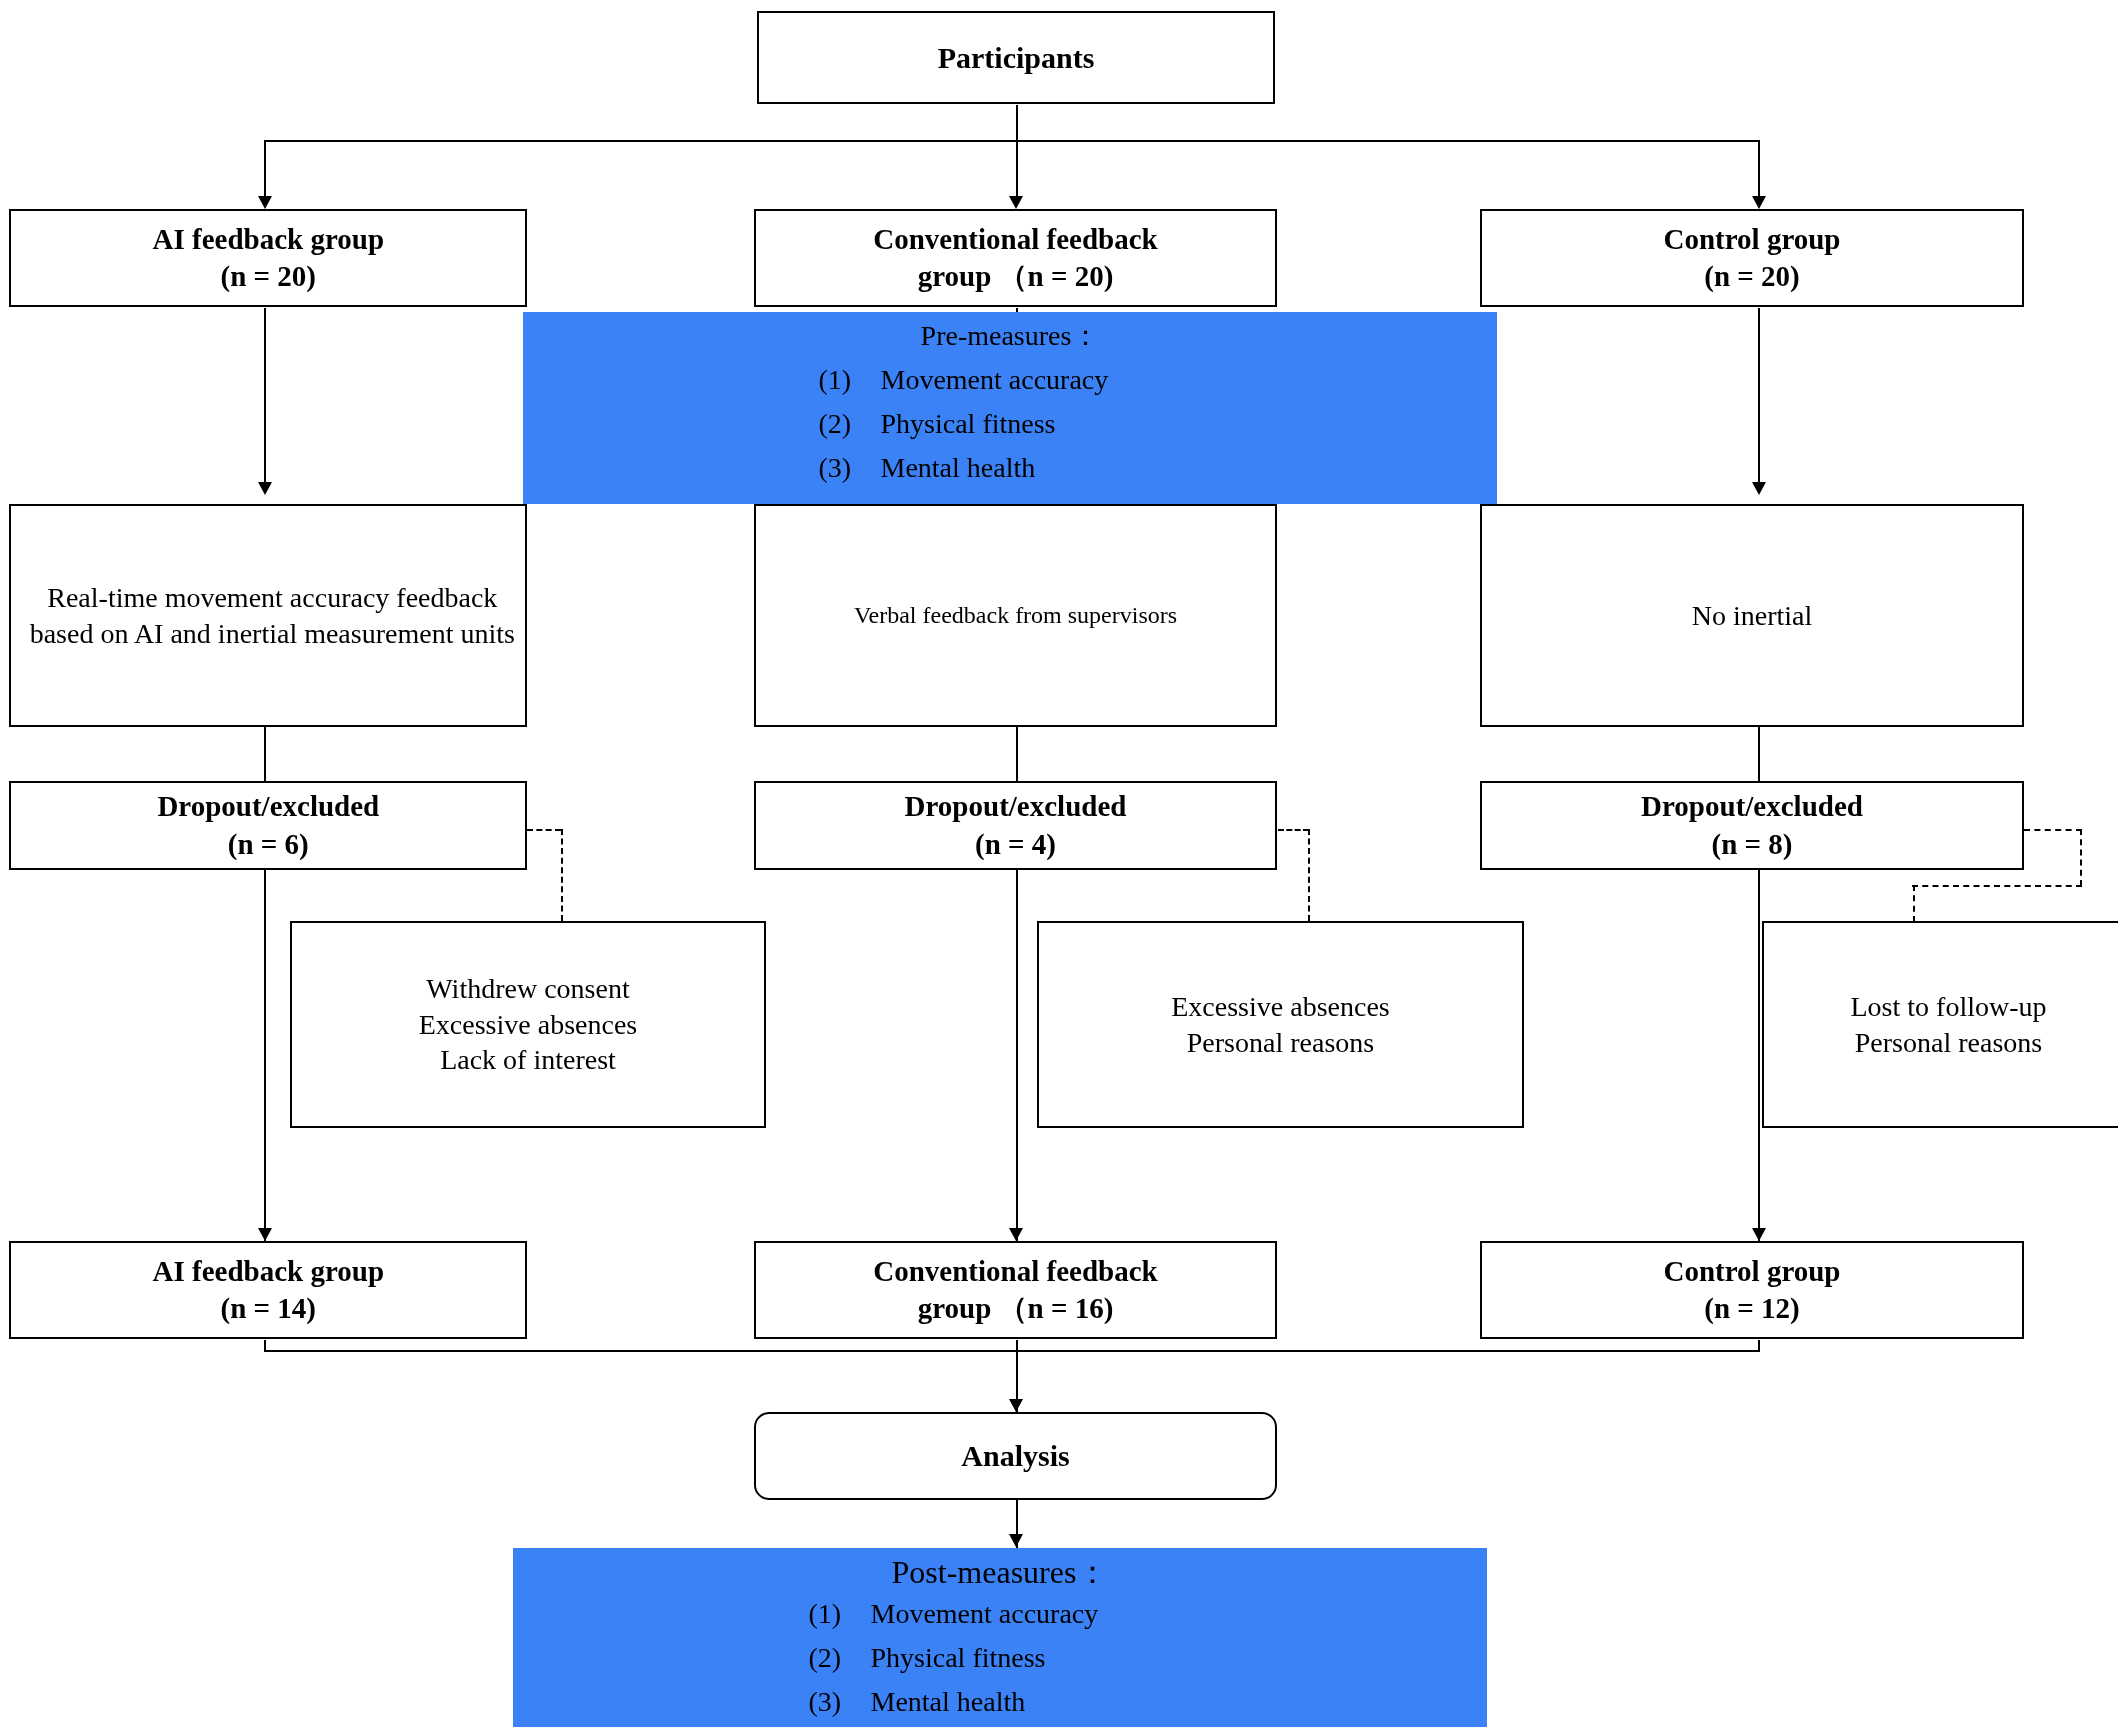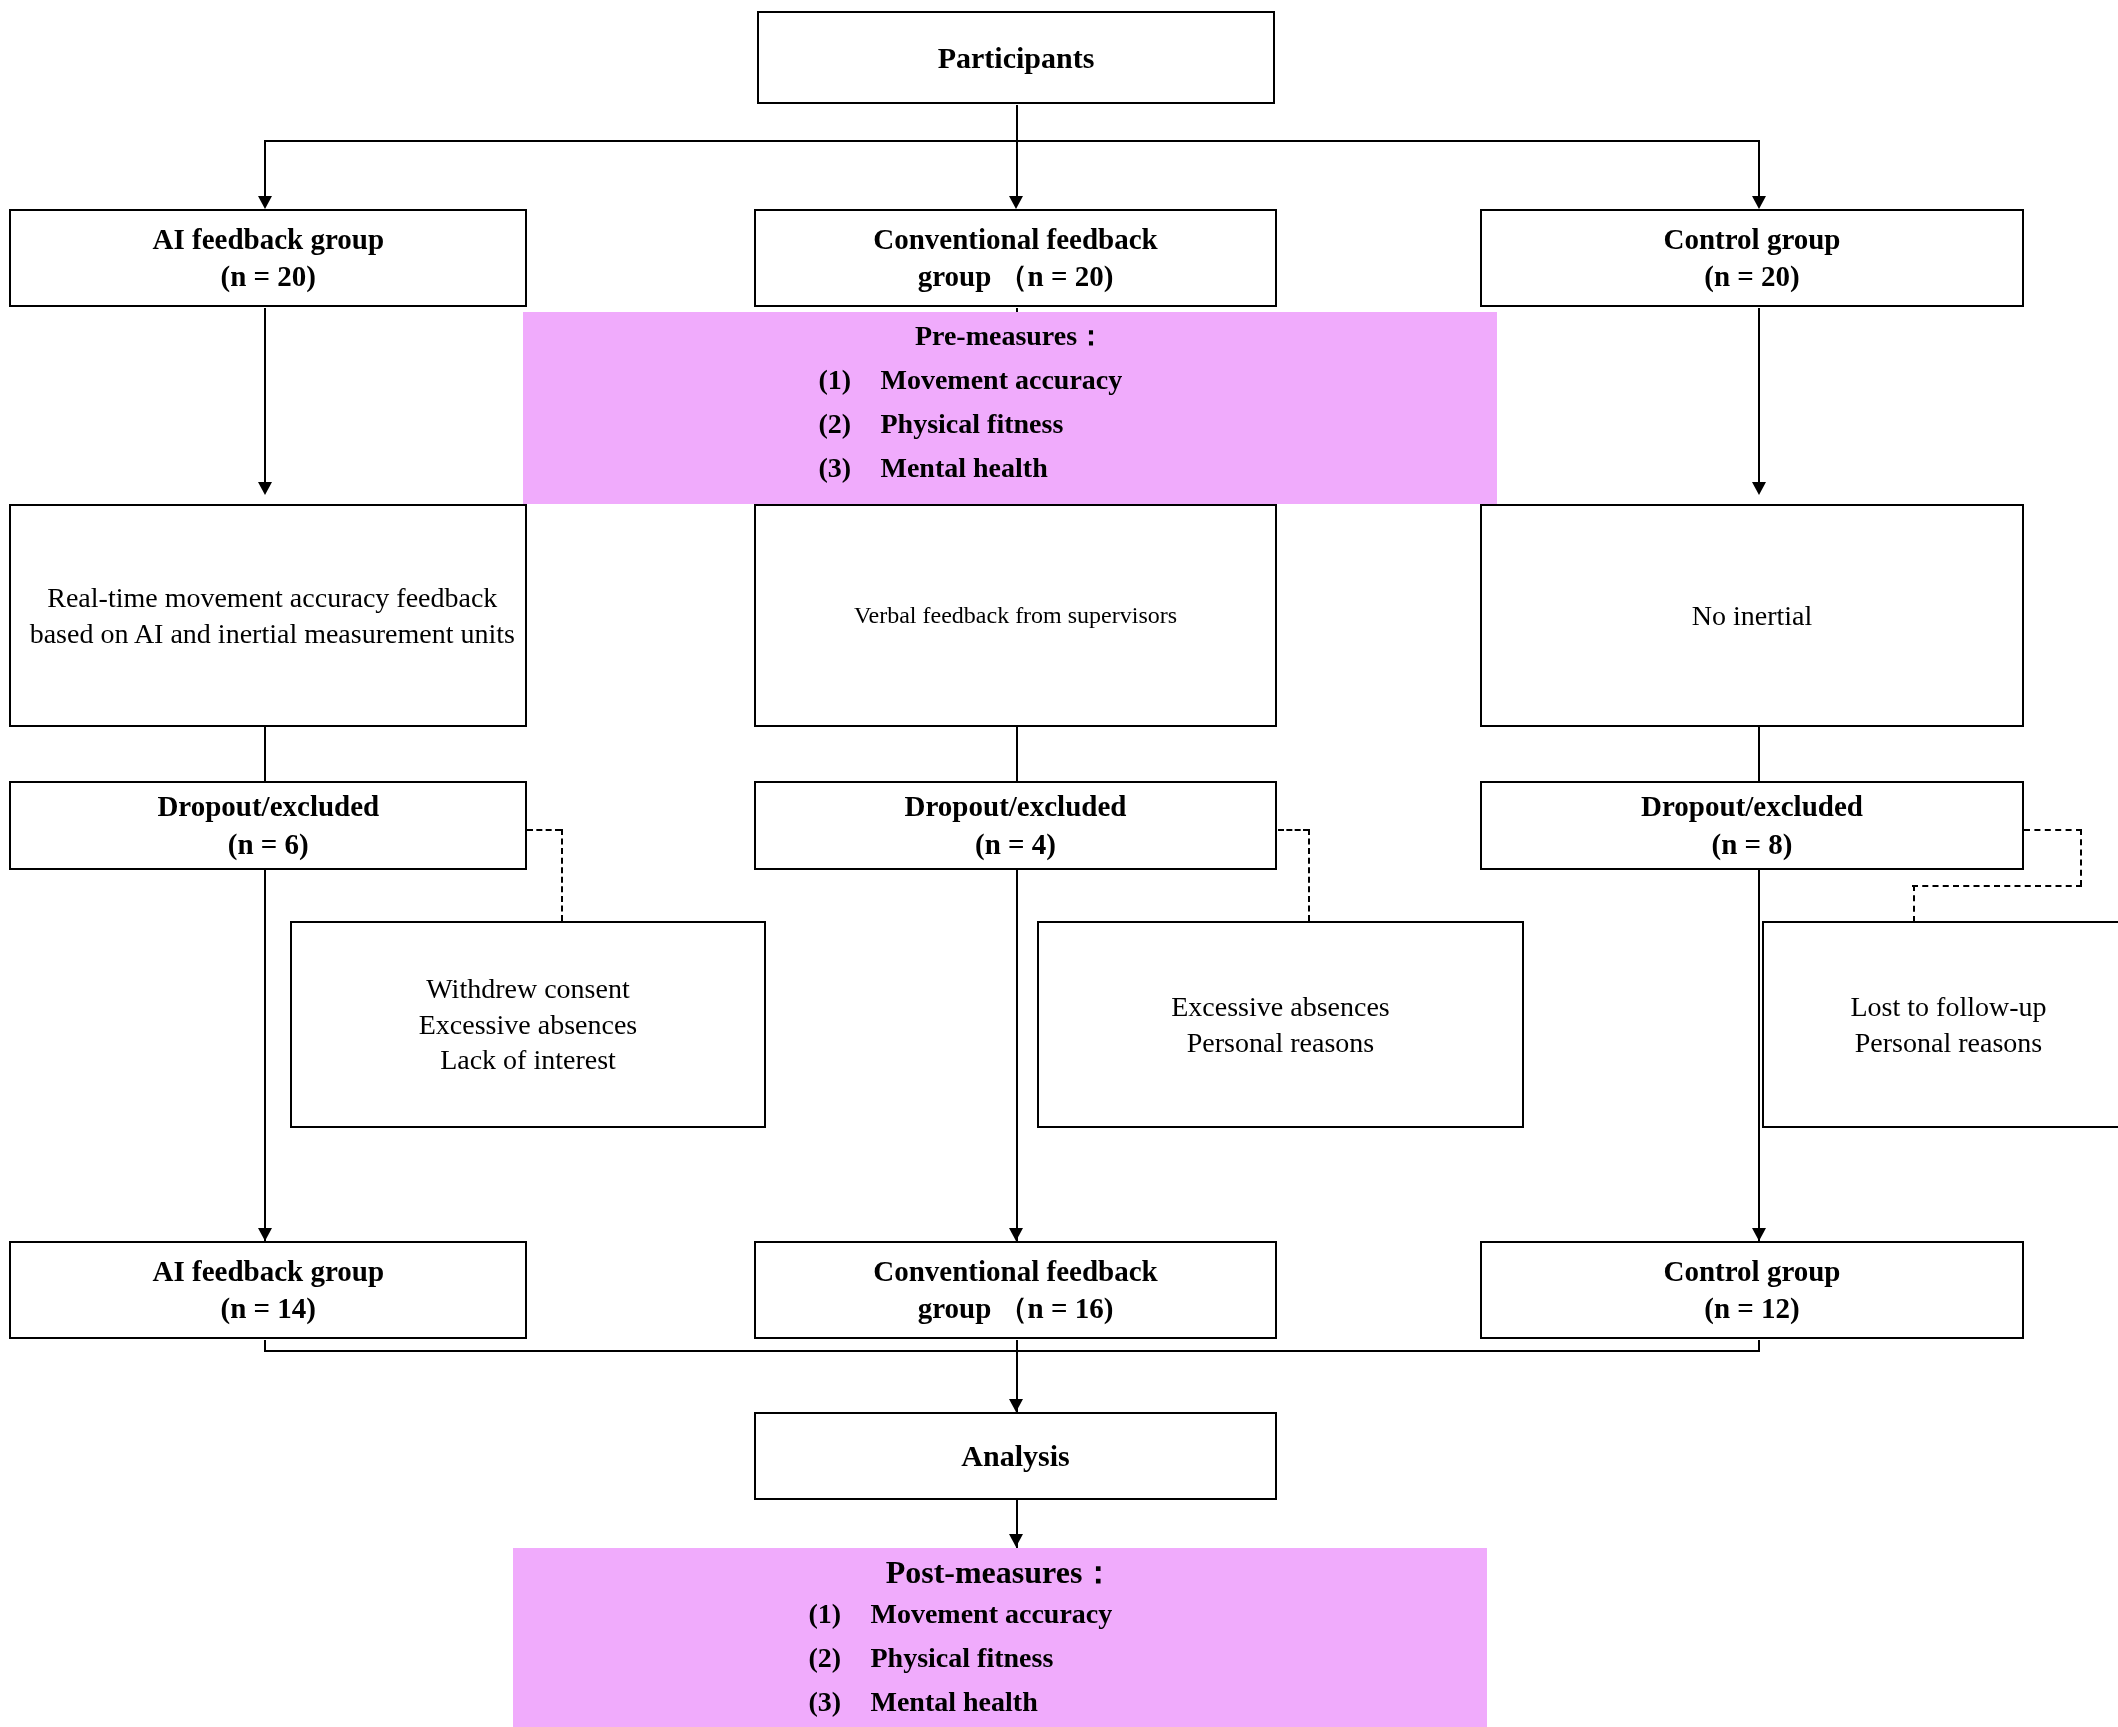--- a/index.html
+++ b/index.html
@@ -6,22 +6,22 @@
   body{font-family:"Liberation Serif","DejaVu Serif",serif;}
   #canvas{position:relative;width:2119px;height:1727px;background:#fff;overflow:hidden;}
 
   .box{position:absolute;box-sizing:border-box;border:2.1px solid #000;background:#fff;
        display:flex;align-items:center;justify-content:flex-start;text-align:center;
        color:#000;line-height:1.28;}
   .box .txt{display:block;width:100%;padding:0 5.2px;white-space:pre-line;}
   .bold{font-weight:bold;}
   .reg{font-weight:normal;}
 
-  .blueband{position:absolute;box-sizing:border-box;background:#f0abfc;border:0;
-            color:#000;font-weight:bold;}
+  .blueband{position:absolute;box-sizing:border-box;background:#3b82f6;border:0;
+            color:#000;font-weight:normal;}
   .blueband .head{position:absolute;left:0;right:0;text-align:center;}
   .blueband .items{position:absolute;left:0;right:0;}
   .blueband .row{display:flex;justify-content:center;}
   .blueband .row .num{width:62px;text-align:left;}
   .blueband .row .lbl{text-align:left;}
 
   
   .ln{position:absolute;background:#000;}
   .vl{width:2.1px;}
   .hl{height:2.1px;}
@@ -158,21 +158,21 @@
     <span class="txt">Control group
 (n = 12)</span>
   </div>
 
   <div class="ln vl" style="left:264px;top:1340px;height:12.4px;"></div>
   <div class="ln vl" style="left:1758px;top:1340px;height:12.4px;"></div>
   <div class="ln hl" style="left:264px;top:1350px;width:1496px;"></div>
   <div class="ln vl" style="left:1016px;top:1340px;height:73px;"></div>
   <div class="arrow" style="left:1009px;top:1399px;"></div>
 
-  <div class="box bold" style="left:754px;top:1412px;width:523px;height:88px;font-size:30px;">
+  <div class="box bold" style="left:754px;top:1412px;width:523px;height:88px;font-size:30px;border-radius:15px;">
     <span class="txt">Analysis</span>
   </div>
 
   <div class="ln vl" style="left:1016px;top:1500px;height:48px;"></div>
   <div class="arrow" style="left:1009px;top:1534px;"></div>
 
   <div class="blueband" style="left:513px;top:1548px;width:974px;height:179px;">
     <div class="head" style="top:3.1px;font-size:32px;">Post-measures：</div>
     <div class="items" style="top:44px;font-size:28px;line-height:1.58;">
       <div class="row">

